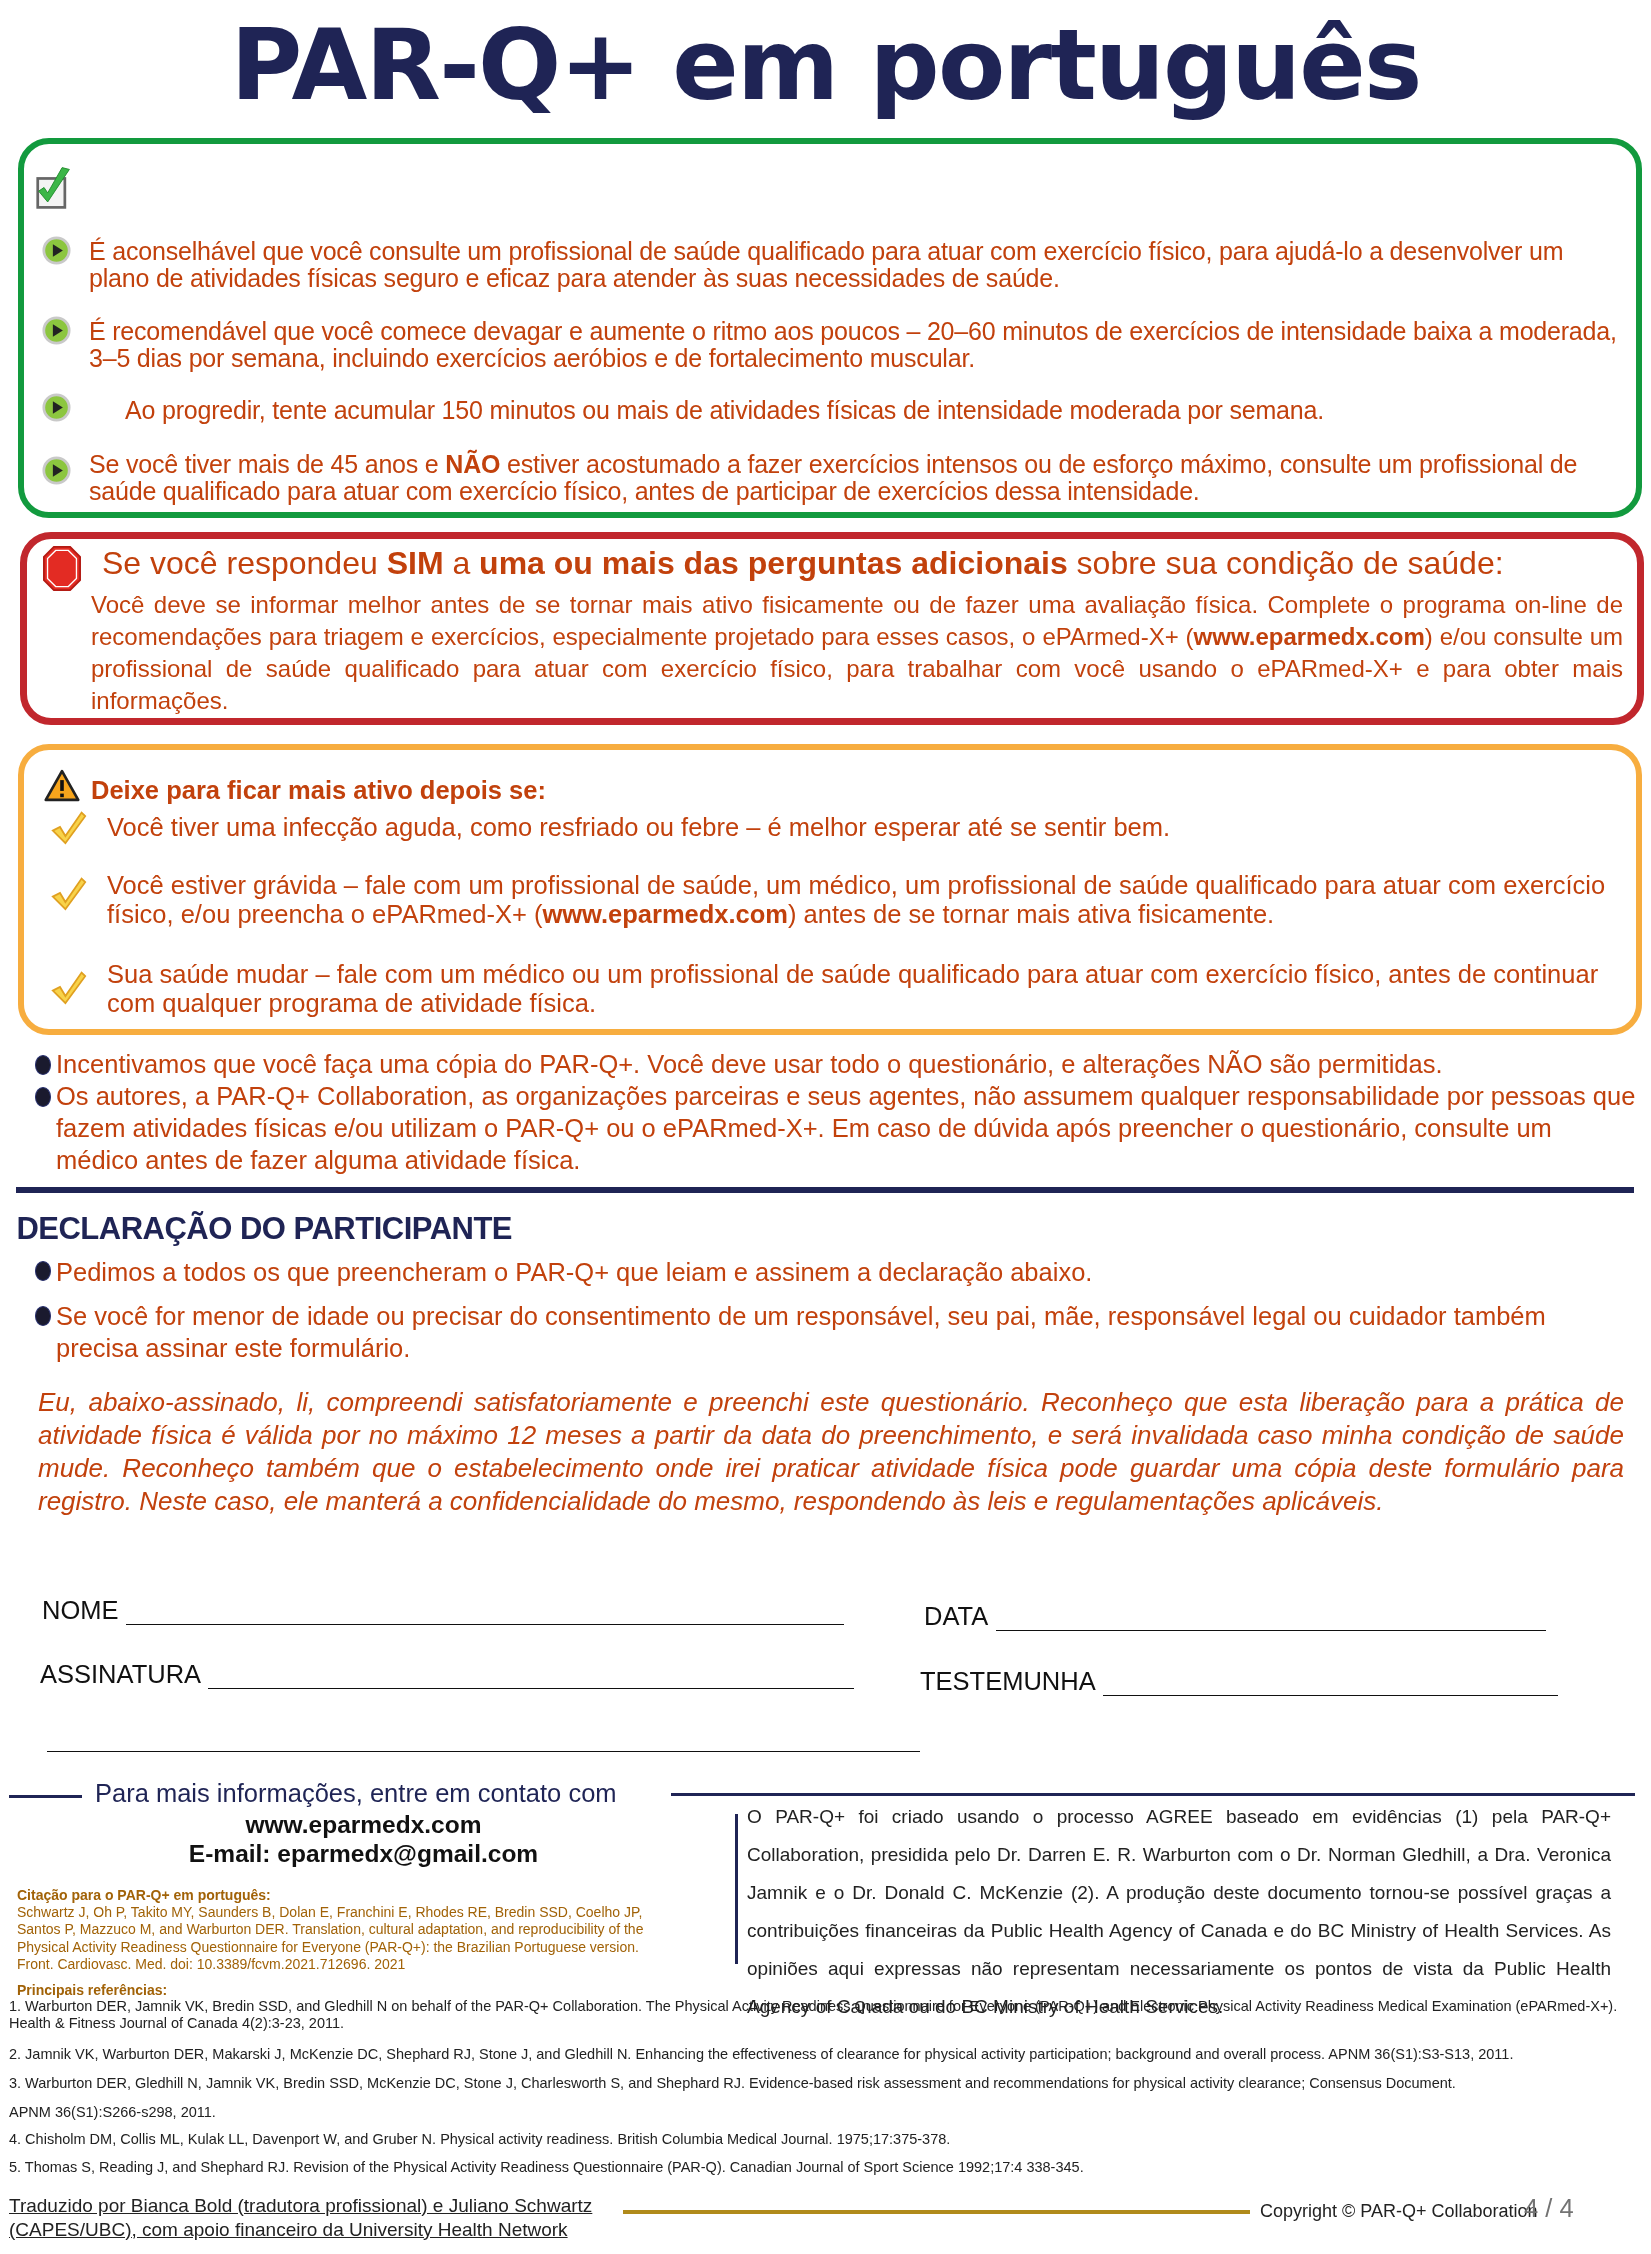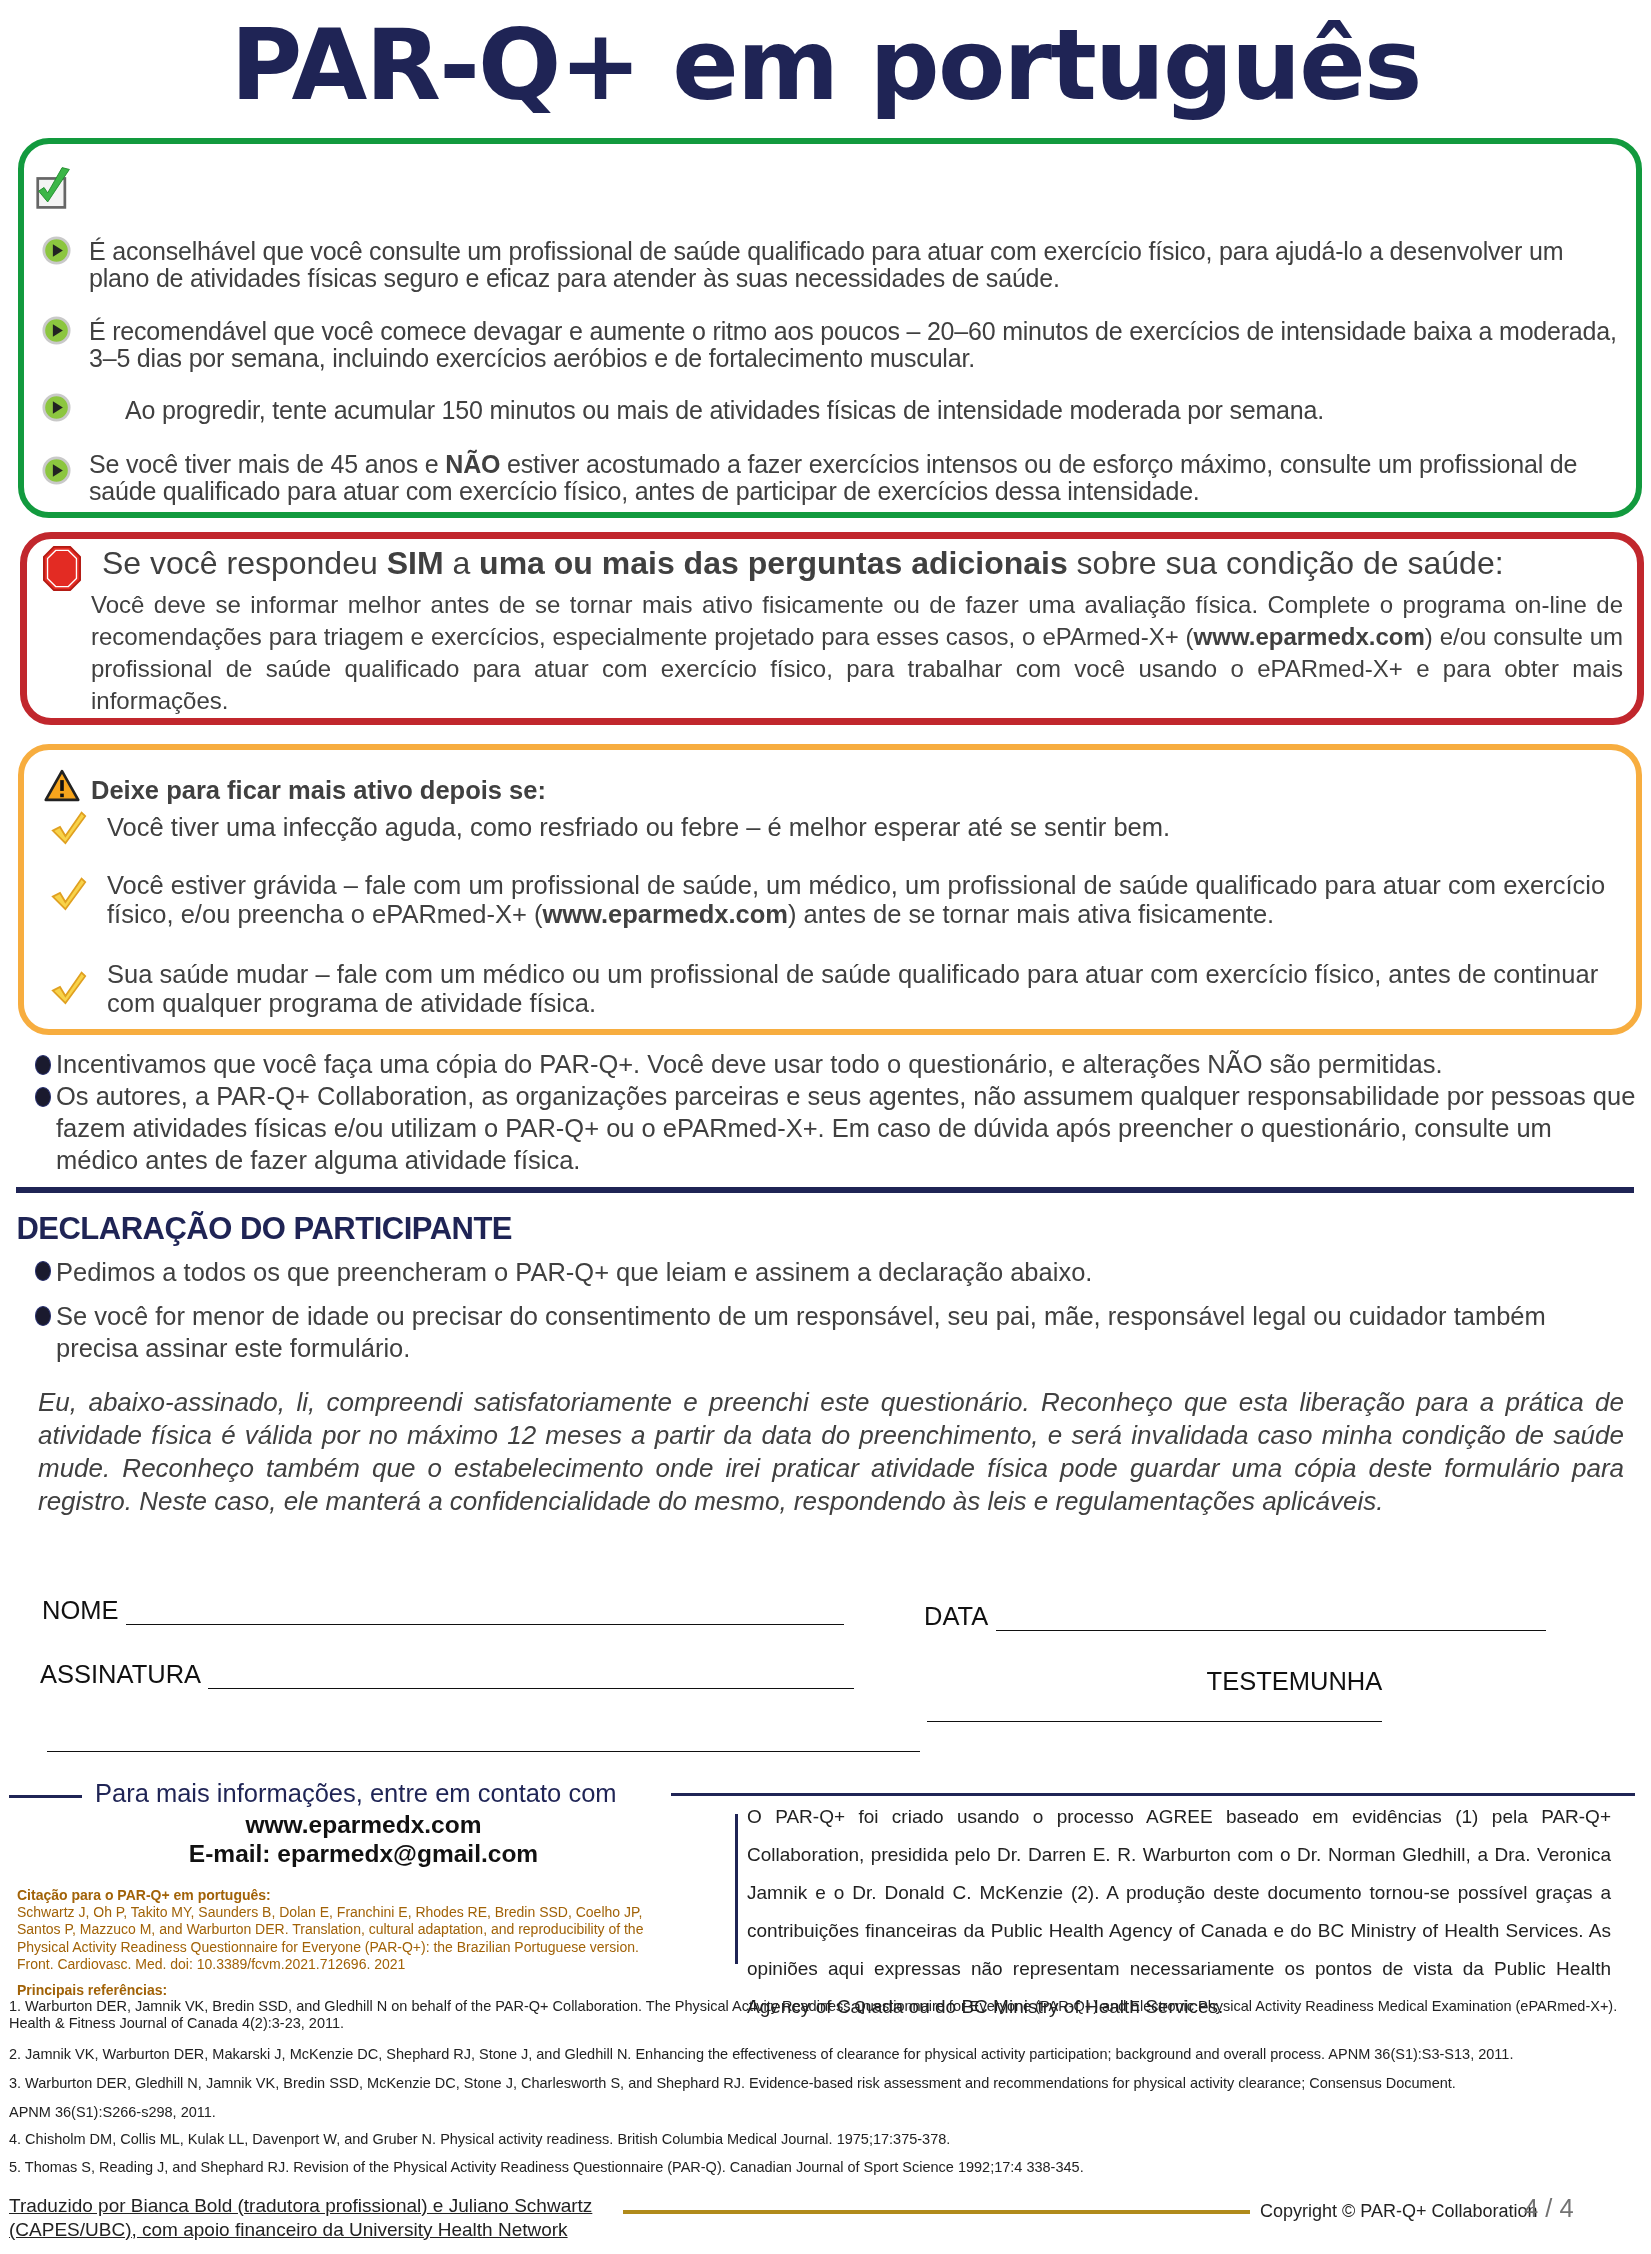--- a/index.html
+++ b/index.html
@@ -11,21 +11,21 @@
     font-family: "DejaVu Sans", sans-serif; font-weight: bold; font-size: 98px;
     color: #1f2455; letter-spacing: -1.8px; line-height: 118px;
   }
 
   .box { position: absolute; border-radius: 31px; background: #fff; }
   .box-green { left: 18px; top: 138px; width: 1624px; height: 380px; border: 6.4px solid #129a3e; }
   .box-red { left: 20px; top: 532px; width: 1624px; height: 193px; border: 7.3px solid #c1272d; }
   .box-orange { left: 18px; top: 744px; width: 1624px; height: 291px; border: 6.4px solid #f7ad3f; }
 
   .ico { position: absolute; }
-  .txt { position: absolute; font-size: 24.5px; line-height: 28px; color: #404040; }
+  .txt { position: absolute; font-size: 24.5px; line-height: 28px; color: #c2410c; }
   .bold { font-weight: bold; }
 
   .green-head { left: 95px; top: 151px; width: 1536px; font-family: "DejaVu Sans", sans-serif; font-weight: bold; font-size: 28px; line-height: 44px; color: #111; letter-spacing: -0.5px; }
   .bl { left: 89px; width: 1536px; font-size: 25px; line-height: 27px; letter-spacing: -0.2px; }
 
   .red-head { left: 102px; top: 541px; width: 1546px; font-size: 32px; line-height: 44px; }
   .red-body { left: 91px; top: 589px; width: 1532px; font-size: 24px; line-height: 32px; text-align: justify; text-align-last: left; }
 
   .orange-head { left: 91px; top: 776px; font-size: 25.5px; font-weight: bold; line-height: 29px; }
   .ob { left: 107px; width: 1518px; font-size: 25.5px; line-height: 29px; }
@@ -146,21 +146,21 @@
   <span class="line" style="width:718px;"></span>
 </div>
 <div class="field" style="left:924px;top:1602px;">
   <span>DATA</span>
   <span class="line" style="width:550px;"></span>
 </div>
 <div class="field" style="left:40px;top:1660px;">
   <span>ASSINATURA</span>
   <span class="line" style="width:646px;"></span>
 </div>
-<div class="field" style="left:920px;top:1667px;flex-direction:column;">
+<div class="field" style="left:920px;top:1667px;">
   <span>TESTEMUNHA</span>
   <span class="line" style="width:455px;"></span>
 </div>
 <div class="field" style="left:40px;top:1726px;">
   <span class="line" style="width:873px;"></span>
 </div>
 
 <div class="contact-line" style="left:9px;top:1795px;width:73px;"></div>
 <div class="contact-title">Para mais informações, entre em contato com</div>
 <div class="contact-line" style="left:671px;top:1793px;width:964px;"></div>

